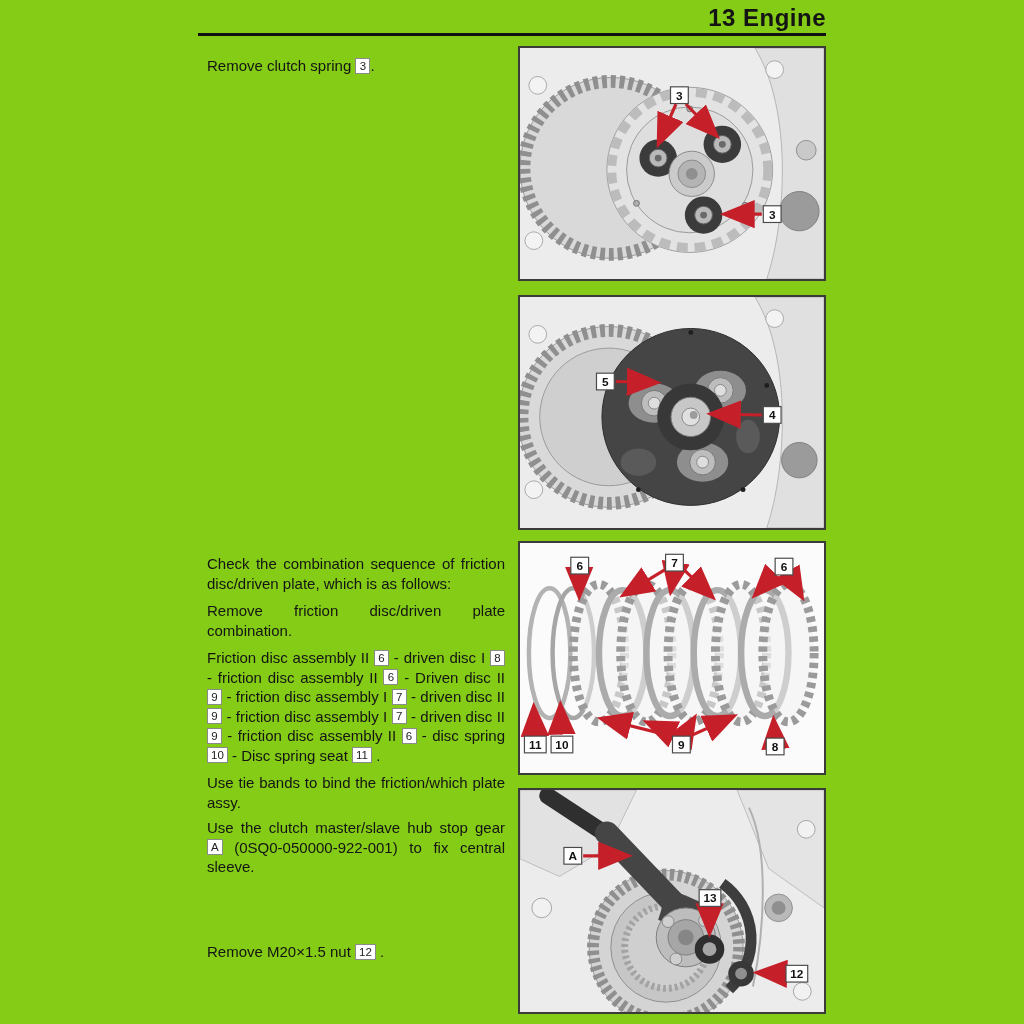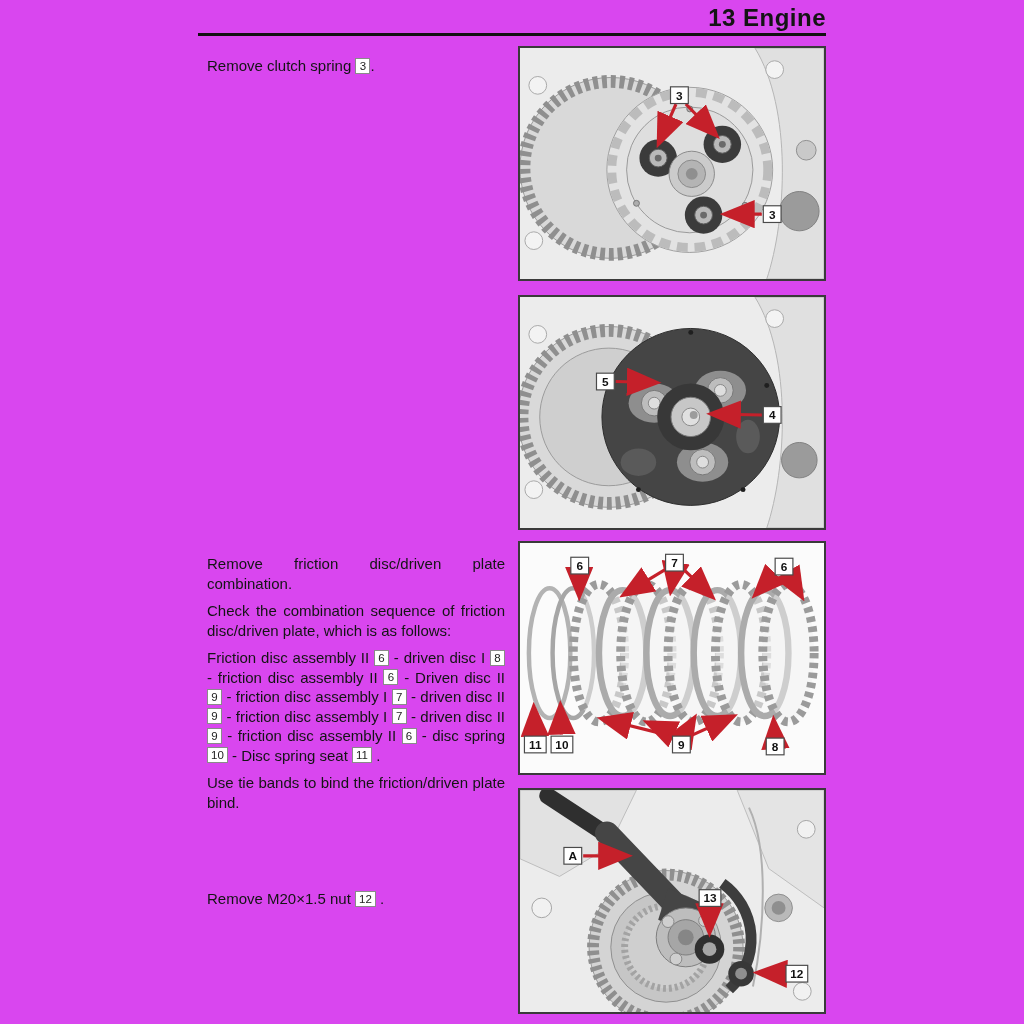--- a/index.html
+++ b/index.html
@@ -1,21 +1,21 @@
 <!DOCTYPE html>
 <html style="--color-arrow-red: #c5202a; --color-figure-border: #3a3a3a; --color-dark-part: #454545;"><head>
 <meta charset="utf-8">
 <style>
   * { margin:0; padding:0; box-sizing:border-box; }
   html,body { background:#fff; }
   body {
     width:1024px; height:1024px; position:relative;
     font-family:"Liberation Sans", sans-serif; color:#141414;
   }
-  .page { position:absolute; inset:0; background:#d946ef; }
+  .page { position:absolute; inset:0; background:#84cc16; }
 
   
   .header-title {
     position:absolute; top:4px; left:198px; width:628px;
     text-align:right; font-size:24px; font-weight:bold; letter-spacing:0.5px;
   }
   .header-rule {
     position:absolute; top:33px; left:198px; width:628px; height:0;
     border-top:3px solid #111;
   }
@@ -58,28 +58,31 @@
 
   <div class="header-title">13 Engine</div>
   <div class="header-rule"></div>
 
   <div class="textblock" style="top:48px">
     <p>Remove clutch spring <span class="callout-box">3</span>.</p>
   </div>
 
 
   <div class="textblock" style="top:546px">
+    <p>Check the combination sequence of friction disc/driven plate, which is as follows:</p>
     <p>Remove friction disc/driven plate combination.</p>
-    <p>Check the combination sequence of friction disc/driven plate, which is as follows:</p>
     <p>Friction disc assembly II <span class="callout-box">6</span> - driven disc I <span class="callout-box">8</span> - friction disc assembly II <span class="callout-box">6</span> - Driven disc II <span class="callout-box">9</span> - friction disc assembly I <span class="callout-box">7</span> - driven disc II <span class="callout-box">9</span> - friction disc assembly I <span class="callout-box">7</span> - driven disc II <span class="callout-box">9</span> - friction disc assembly II <span class="callout-box">6</span> - disc spring <span class="callout-box">10</span> - Disc spring seat <span class="callout-box">11</span> .</p>
-    <p>Use tie bands to bind the friction/driven plate bind.</p>
-  </div>
-
-
-  <div class="textblock" style="top:881px">
+    <p>Use tie bands to bind the friction/which plate assy.</p>
+  </div>
+
+  <div class="textblock" style="top:810px">
+    <p>Use the clutch master/slave hub stop gear <span class="callout-box">A</span> (0SQ0-050000-922-001) to fix central sleeve.</p>
+  </div>
+
+  <div class="textblock" style="top:934px">
     <p>Remove M20×1.5 nut <span class="callout-box">12</span> .</p>
   </div>
 
 
   <div class="figure f1">
     <svg viewBox="0 0 308 235" preserveAspectRatio="none">
       <defs>
         <marker id="ah1" markerWidth="11" markerHeight="9" refX="9" refY="4.5" orient="auto">
           <path d="M0,0 L11,4.5 L0,9 Z" fill="#c5202a"></path>
         </marker>

